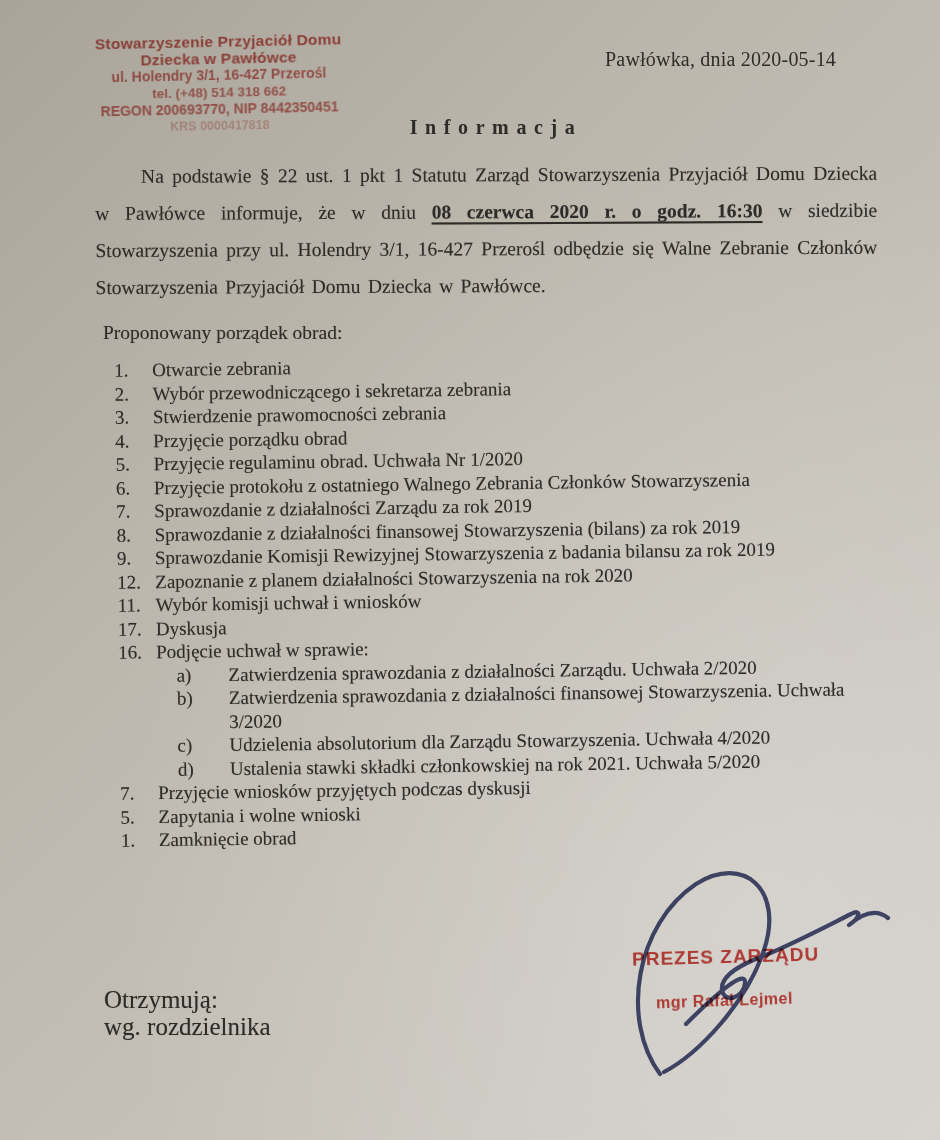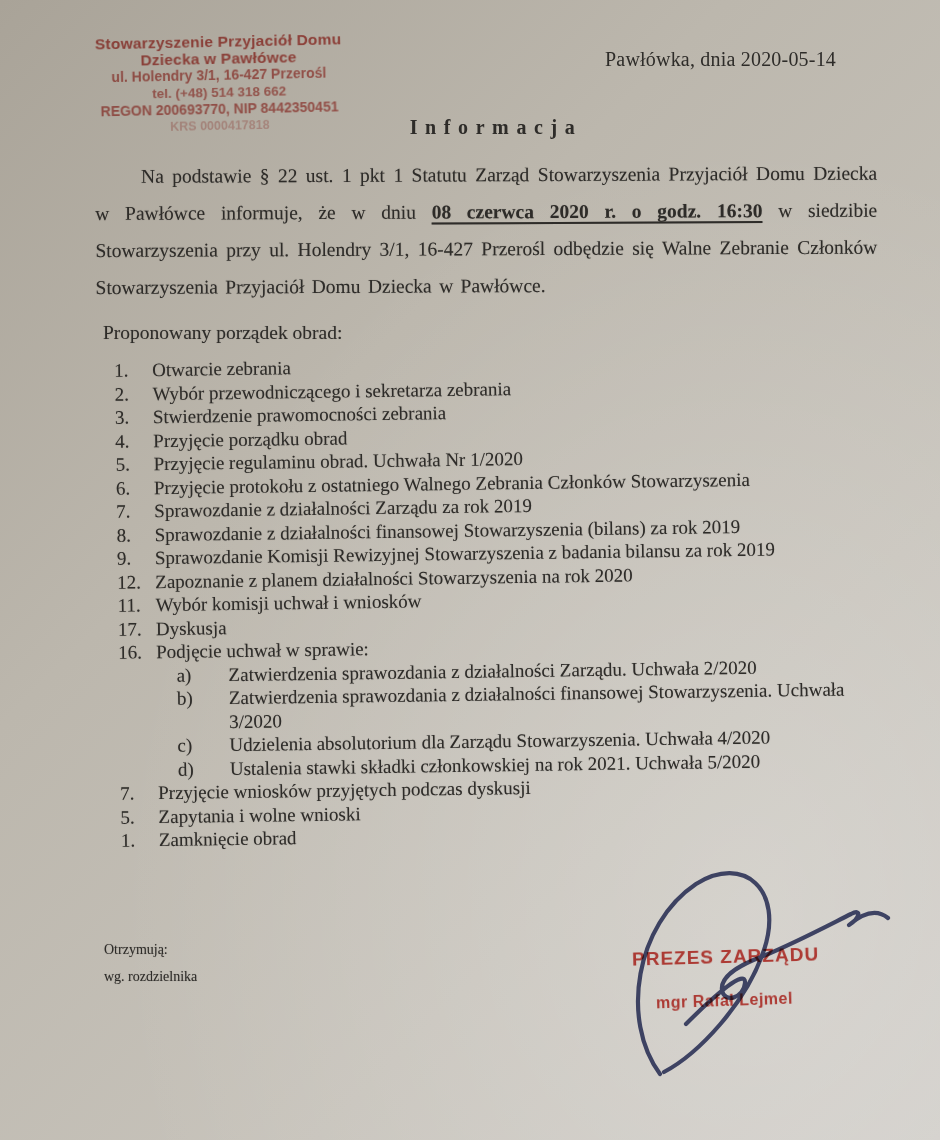--- a/index.html
+++ b/index.html
@@ -61,22 +61,22 @@
     font-size: 19px; line-height: 23.5px;
     transform: rotate(-0.8deg); transform-origin: 0 100%;
   }
   .row { display: flex; }
   .row .n { flex: 0 0 38px; }
   .row .t { flex: 1 1 auto; }
   .row.sub { margin-left: 58px; }
   .row.sub .n { flex: 0 0 52px; }
   
   .footer-left {
-    position: absolute; left: 104px; top: 936px;
-    font-size: 14px; line-height: 27px;
+    position: absolute; left: 104px; top: 986px;
+    font-size: 25px; line-height: 27px;
     text-shadow: 0 0 1px rgba(55,52,48,0.35);
   }
   
   .stamp-role {
     position: absolute; left: 632px; top: 946px;
     font-family: "Liberation Sans", sans-serif; font-weight: bold;
     font-size: 19px; letter-spacing: 1px; color: #cf4640;
     transform: rotate(-1.6deg); filter: blur(0.3px); mix-blend-mode: multiply;
   }
   .stamp-name {

